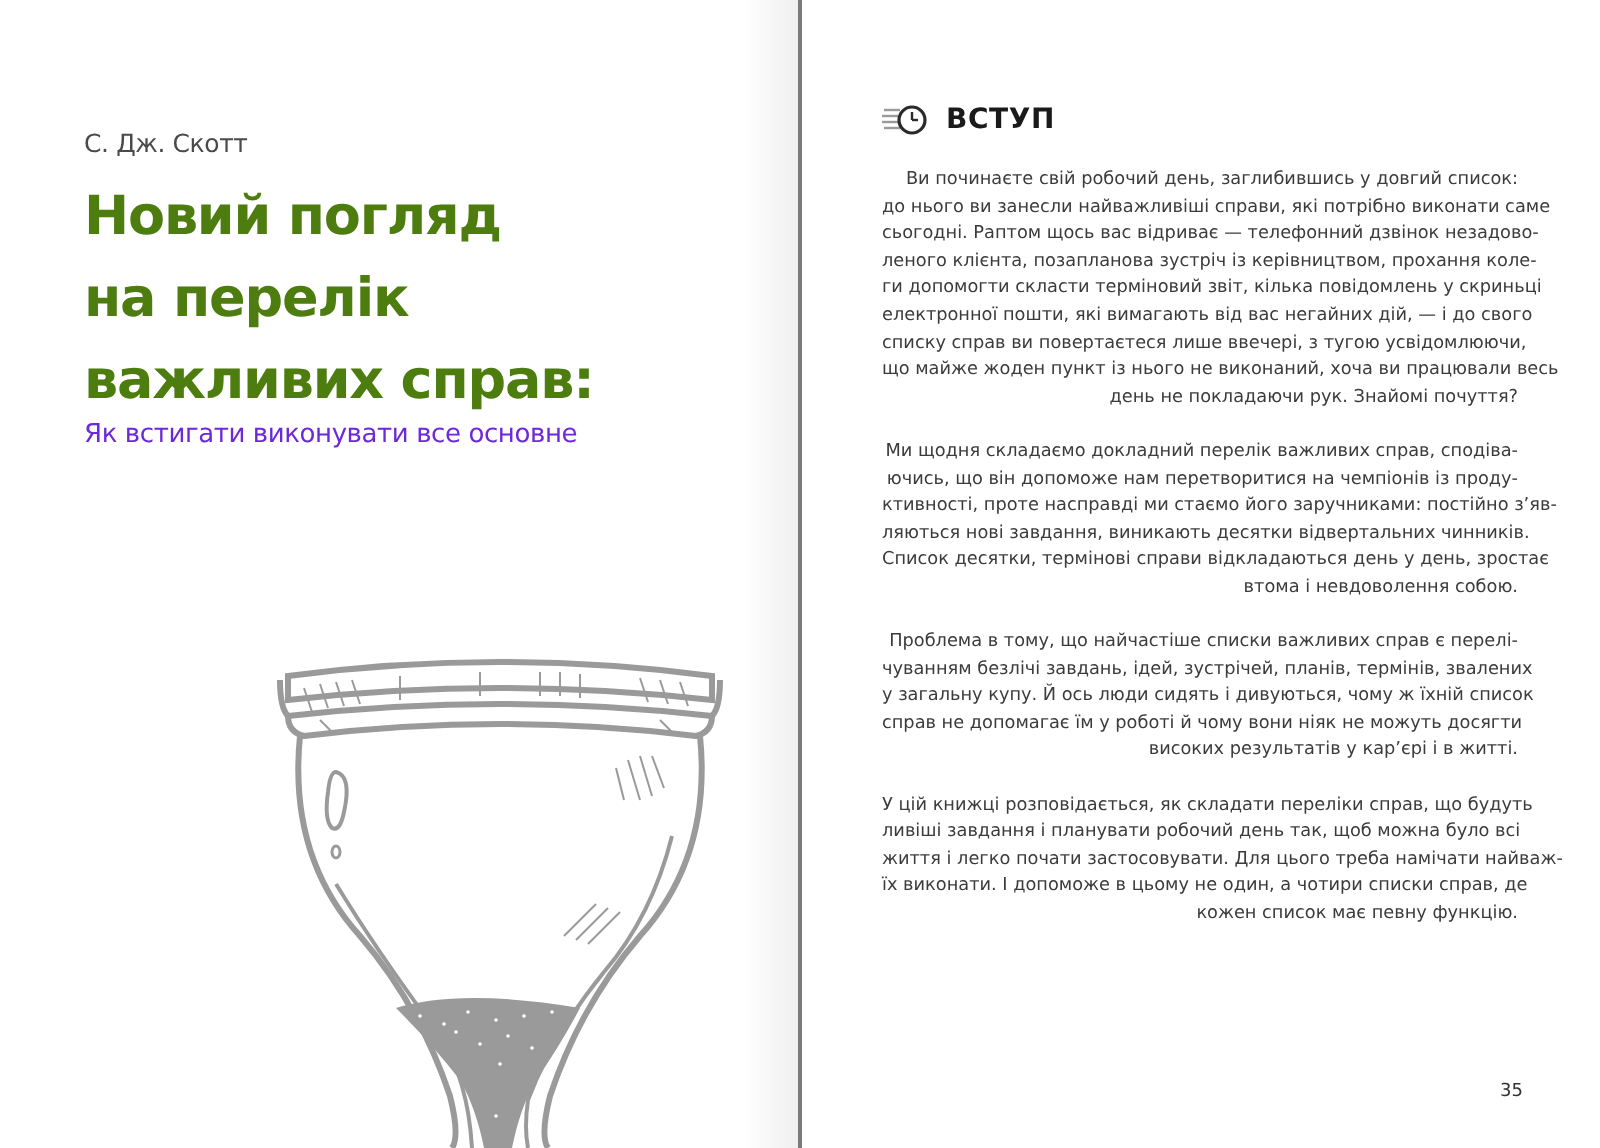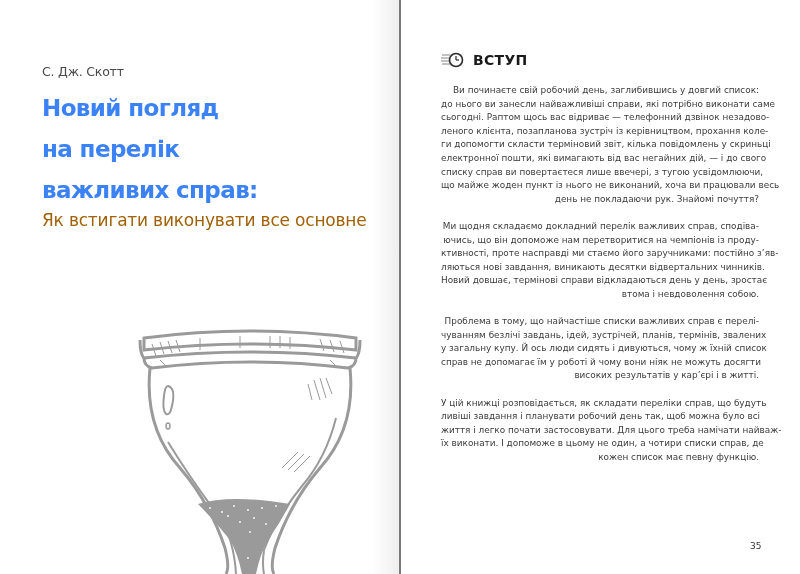--- a/index.html
+++ b/index.html
@@ -38,30 +38,30 @@
     .author {
       position: absolute; left: 42px; top: 64px;
       font-family: "DejaVu Sans", sans-serif;
       font-size: 12.5px; color: #4a4a4a;
       letter-spacing: -0.2px;
     }
     .title {
       position: absolute; left: 42px; top: 88px;
       font-family: "DejaVu Sans", sans-serif;
       font-weight: bold;
-      font-size: 23px; line-height: 41px;
-      color: #3b82f6;
+      font-size: 27px; line-height: 41px;
+      color: #4d7c0f;
       letter-spacing: -0.6px;
       margin: 0;
     }
     .title span { display: block; }
     .subtitle {
       position: absolute; left: 42px; top: 210px;
       font-family: "DejaVu Sans", sans-serif;
-      font-size: 17px; color: #a16207;
+      font-size: 13px; color: #6d28d9;
       letter-spacing: -0.2px;
     }
     .hourglass {
       position: absolute; left: 130px; top: 318px;
       width: 240px; height: 256px;
     }
     .section-head {
       position: absolute; left: 40px; top: 52px;
       display: flex; align-items: center; gap: 8px; text-align: right;
     }
@@ -191,21 +191,21 @@
         <span class="ln">електронної пошти, які вимагають від вас негайних дій, — і до свого</span>
         <span class="ln">списку справ ви повертаєтеся лише ввечері, з тугою усвідомлюючи,</span>
         <span class="ln">що майже жоден пункт із нього не виконаний, хоча ви працювали весь</span>
         <span class="ln">день не покладаючи рук. Знайомі почуття?</span>
       </p>
       <p>
         <span class="ln">Ми щодня складаємо докладний перелік важливих справ, сподіва-</span>
         <span class="ln">ючись, що він допоможе нам перетворитися на чемпіонів із проду-</span>
         <span class="ln">ктивності, проте насправді ми стаємо його заручниками: постійно з’яв-</span>
         <span class="ln">ляються нові завдання, виникають десятки відвертальних чинників.</span>
-        <span class="ln">Новий довшає, термінові справи відкладаються день у день, зростає</span>
+        <span class="ln">Список десятки, термінові справи відкладаються день у день, зростає</span>
         <span class="ln">втома і невдоволення собою.</span>
       </p>
       <p>
         <span class="ln">Проблема в тому, що найчастіше списки важливих справ є перелі-</span>
         <span class="ln">чуванням безлічі завдань, ідей, зустрічей, планів, термінів, звалених</span>
         <span class="ln">у загальну купу. Й ось люди сидять і дивуються, чому ж їхній список</span>
         <span class="ln">справ не допомагає їм у роботі й чому вони ніяк не можуть досягти</span>
         <span class="ln">високих результатів у кар’єрі і в житті.</span>
       </p>
       <p>

